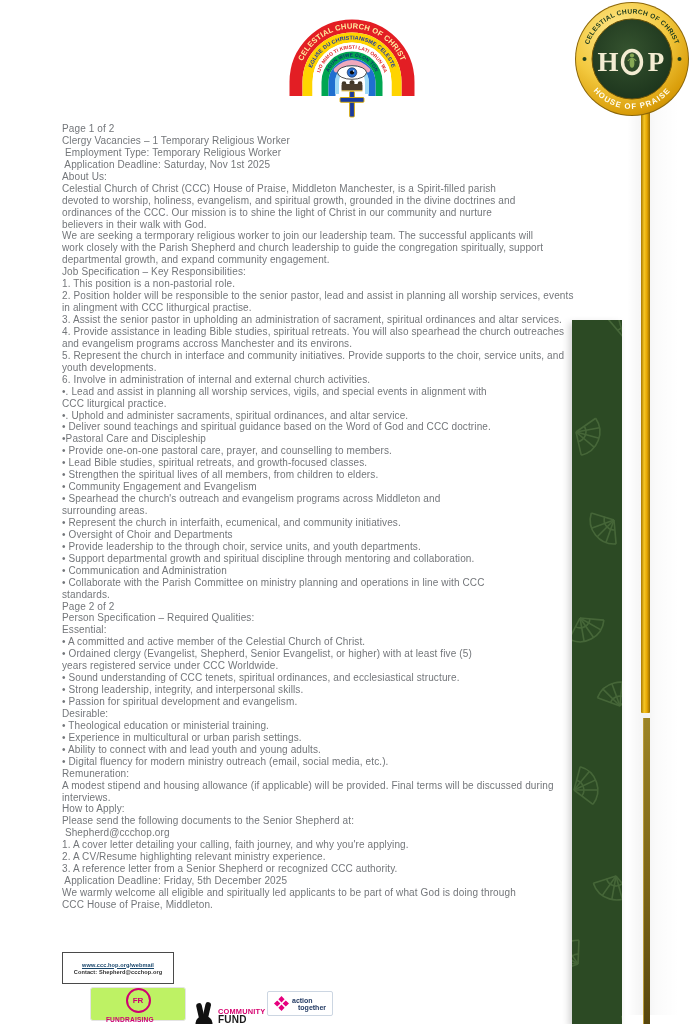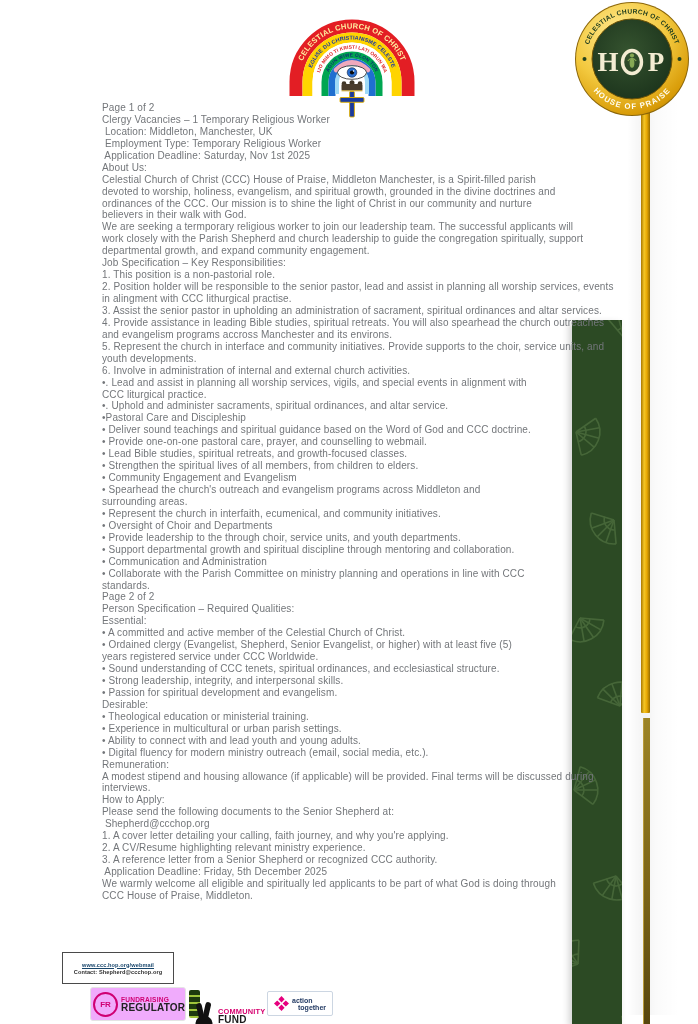--- a/index.html
+++ b/index.html
@@ -1,19 +1,19 @@
 <!DOCTYPE html>
 <html><head>
 <meta charset="utf-8">
 <style>
   html,body{margin:0;padding:0;}
   body{width:698px;height:1024px;position:relative;background:#ffffff;overflow:hidden;
        font-family:"Liberation Sans",sans-serif;}
   
-  .doc{position:absolute;left:62px;top:102px;width:585px;z-index:3;margin-left:40px;}
+  .doc{position:absolute;left:62px;top:123px;width:585px;z-index:3;}
   .ln{white-space:pre;font-size:10px;line-height:11.93px;color:#73767a;letter-spacing:.12px;}
   
   .rainbow{position:absolute;left:285px;top:14px;width:135px;height:112px;z-index:2;}
   
   .hop{position:absolute;left:571px;top:1px;width:122px;height:122px;z-index:5;}
   .pole-shadow{position:absolute;left:627px;top:100px;width:52px;height:915px;z-index:1;
     background:linear-gradient(90deg,rgba(0,0,0,0) 0%,rgba(0,0,0,.05) 35%,rgba(0,0,0,.02) 55%,rgba(0,0,0,0) 100%);}
   .pole-top{position:absolute;left:641px;top:108px;width:9px;height:605px;z-index:4;border-radius:1px;
     background:linear-gradient(90deg,#a97700 0%,#f4c627 35%,#e8a804 65%,#966c00 100%);}
   .pole-bottom{position:absolute;left:643px;top:718px;width:6px;height:306px;z-index:4;
@@ -22,22 +22,22 @@
   
   .banner{position:absolute;left:572px;top:320px;width:50px;height:704px;background:#2c4a24;z-index:2;
     box-shadow:-3px 3px 7px rgba(0,0,0,.18);}
   .banner svg{position:absolute;left:0;top:0;}
   
   .contact{position:absolute;left:62px;top:952px;width:110px;height:30px;border:1px solid #4a4a4a;
     background:#fff;z-index:3;display:flex;flex-direction:column;justify-content:center;align-items:center;gap:1px;}
   .contact a{font-size:5.6px;font-weight:bold;color:#17456b;text-decoration:underline;letter-spacing:.1px;}
   .contact .cline{font-size:5.6px;font-weight:bold;color:#2e2e2e;letter-spacing:.1px;}
   
-  .fr-badge{position:absolute;left:90px;top:987px;width:96px;height:34px;z-index:3;background:#f0abfc;
-    border:1px solid #e4e4e4;border-radius:3px;display:flex;align-items:center;gap:3px;padding:0 2px;box-sizing:border-box;}
+  .fr-badge{position:absolute;left:90px;top:987px;width:96px;height:34px;z-index:3;background:#bef264;
+    border:1px solid #e4e4e4;border-radius:3px;display:flex;align-items:center;gap:3px;padding:0 2px;box-sizing:border-box;flex-direction:column;}
   .fr-circle{width:21px;height:21px;border:2.5px solid #cf0072;border-radius:50%;color:#cf0072;
     font-size:8px;font-weight:800;display:flex;align-items:center;justify-content:center;flex:0 0 auto;}
   .fr-l1{font-size:6.6px;font-weight:800;color:#cf0072;line-height:7.5px;letter-spacing:.2px;}
   .fr-l2{font-size:10px;font-weight:800;color:#222;line-height:9px;letter-spacing:.2px;}
   .fr-bar{width:11px;height:28px;border-radius:2px;margin-left:1px;flex:0 0 auto;
     background:repeating-linear-gradient(180deg,#1e3a0e 0 5px,#9fc43a 5px 7px);}
   .cf-logo{position:absolute;left:193px;top:1000px;height:32px;z-index:3;display:flex;align-items:center;gap:3px;}
   .cf-l1{font-size:7.4px;font-weight:800;color:#d6006f;line-height:8px;letter-spacing:.2px;}
   .cf-l2{font-size:10px;font-weight:800;color:#1a1a1a;line-height:8px;letter-spacing:.2px;}
   .at-logo{position:absolute;left:267px;top:991px;width:66px;height:25px;z-index:3;background:#fff;
@@ -160,21 +160,20 @@
       <use href="#fan" transform="translate(44,556) rotate(140)"></use>
       <use href="#fan" transform="translate(6,644) rotate(-110)"></use>
       <use href="#fan" transform="translate(50,696) rotate(60)"></use>
     </g>
   </svg>
 </div>
 
 <div class="doc">
     <div class="ln">Page 1 of 2</div>
     <div class="ln">Clergy Vacancies – 1 Temporary Religious Worker</div>
-    <div class="ln"> Location: Middleton, Manchester, UK</div>
     <div class="ln"> Employment Type: Temporary Religious Worker</div>
     <div class="ln"> Application Deadline: Saturday, Nov 1st 2025</div>
     <div class="ln">About Us:</div>
     <div class="ln">Celestial Church of Christ (CCC) House of Praise, Middleton Manchester, is a Spirit-filled parish</div>
     <div class="ln">devoted to worship, holiness, evangelism, and spiritual growth, grounded in the divine doctrines and</div>
     <div class="ln">ordinances of the CCC. Our mission is to shine the light of Christ in our community and nurture</div>
     <div class="ln">believers in their walk with God.</div>
     <div class="ln">We are seeking a termporary religious worker to join our leadership team. The successful applicants will</div>
     <div class="ln">work closely with the Parish Shepherd and church leadership to guide the congregation spiritually, support</div>
     <div class="ln">departmental growth, and expand community engagement.</div>
@@ -184,23 +183,23 @@
     <div class="ln">in alingment with CCC lithurgical practise.</div>
     <div class="ln">3. Assist the senior pastor in upholding an administration of sacrament, spiritual ordinances and altar services.</div>
     <div class="ln">4. Provide assistance in leading Bible studies, spiritual retreats. You will also spearhead the church outreaches</div>
     <div class="ln">and evangelism programs accross Manchester and its environs.</div>
     <div class="ln">5. Represent the church in interface and community initiatives. Provide supports to the choir, service units, and</div>
     <div class="ln">youth developments.</div>
     <div class="ln">6. Involve in administration of internal and external church activities.</div>
     <div class="ln">•. Lead and assist in planning all worship services, vigils, and special events in alignment with</div>
     <div class="ln">CCC liturgical practice.</div>
     <div class="ln">•. Uphold and administer sacraments, spiritual ordinances, and altar service.</div>
+    <div class="ln">• Deliver sound teachings and spiritual guidance based on the Word of God and CCC doctrine.</div>
     <div class="ln">•Pastoral Care and Discipleship</div>
-    <div class="ln">• Deliver sound teachings and spiritual guidance based on the Word of God and CCC doctrine.</div>
-    <div class="ln">• Provide one-on-one pastoral care, prayer, and counselling to webmail.</div>
+    <div class="ln">• Provide one-on-one pastoral care, prayer, and counselling to members.</div>
     <div class="ln">• Lead Bible studies, spiritual retreats, and growth-focused classes.</div>
     <div class="ln">• Strengthen the spiritual lives of all members, from children to elders.</div>
     <div class="ln">• Community Engagement and Evangelism</div>
     <div class="ln">• Spearhead the church's outreach and evangelism programs across Middleton and</div>
     <div class="ln">surrounding areas.</div>
     <div class="ln">• Represent the church in interfaith, ecumenical, and community initiatives.</div>
     <div class="ln">• Oversight of Choir and Departments</div>
     <div class="ln">• Provide leadership to the through choir, service units, and youth departments.</div>
     <div class="ln">• Support departmental growth and spiritual discipline through mentoring and collaboration.</div>
     <div class="ln">• Communication and Administration</div>

